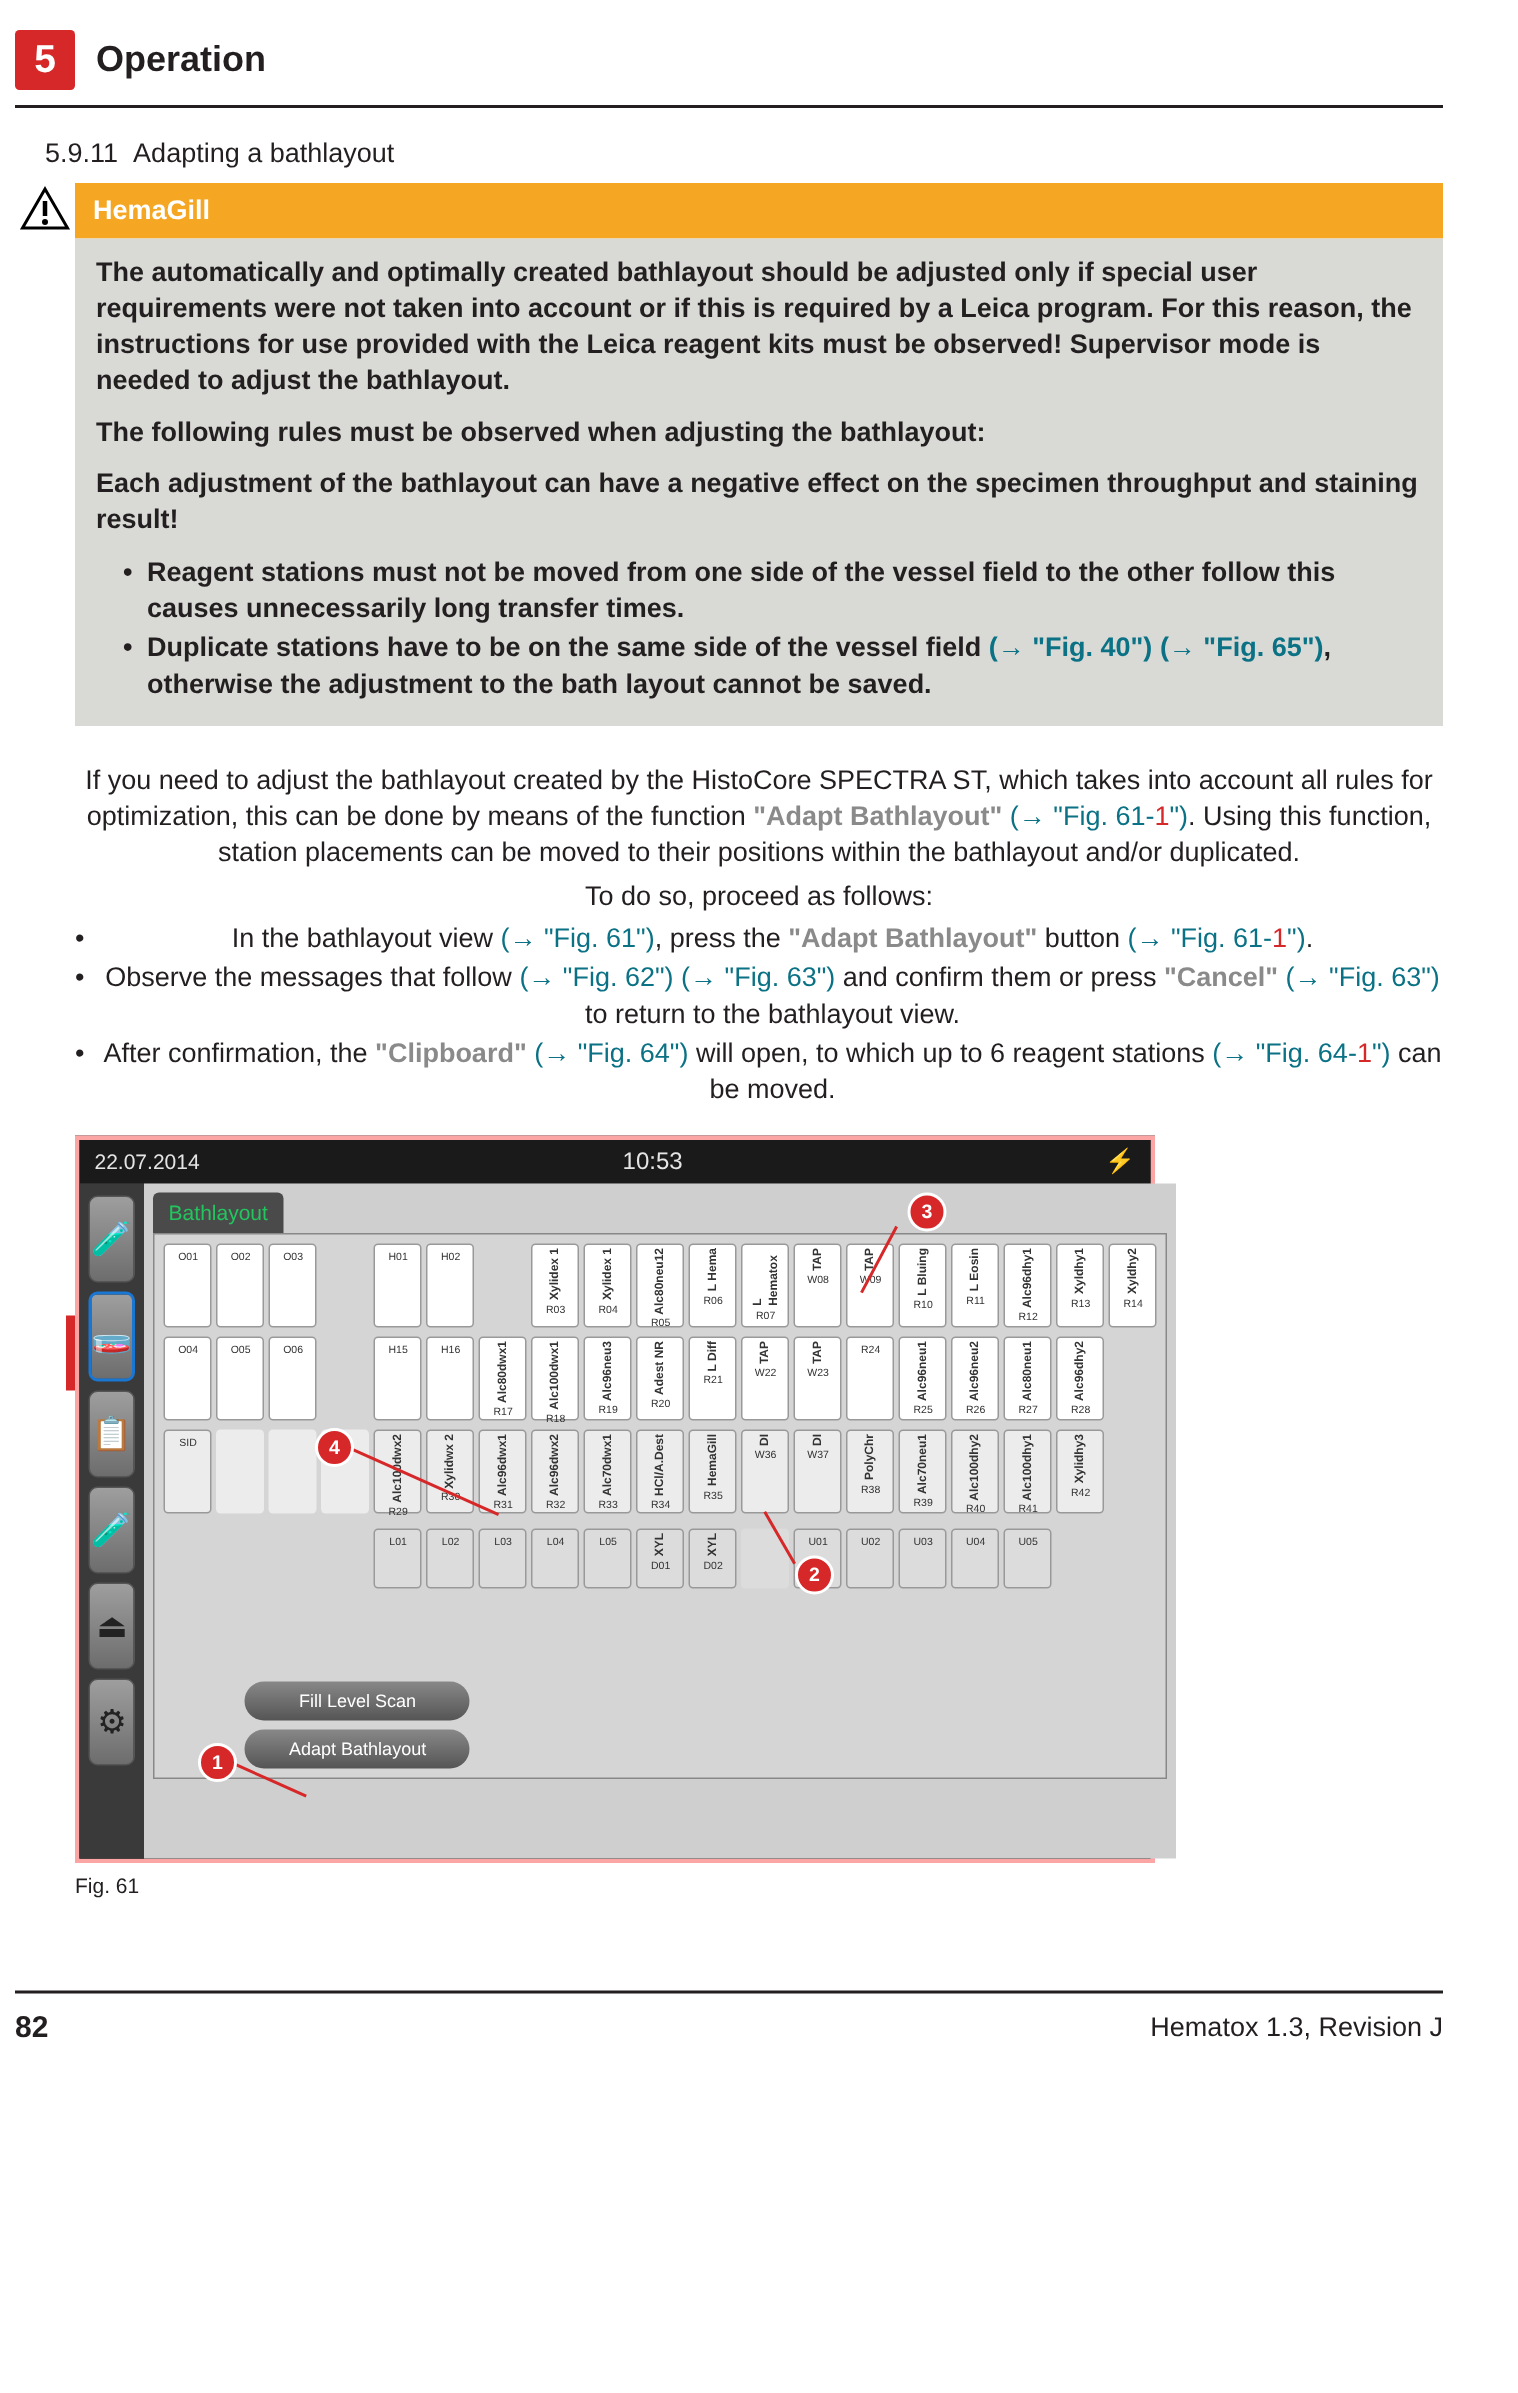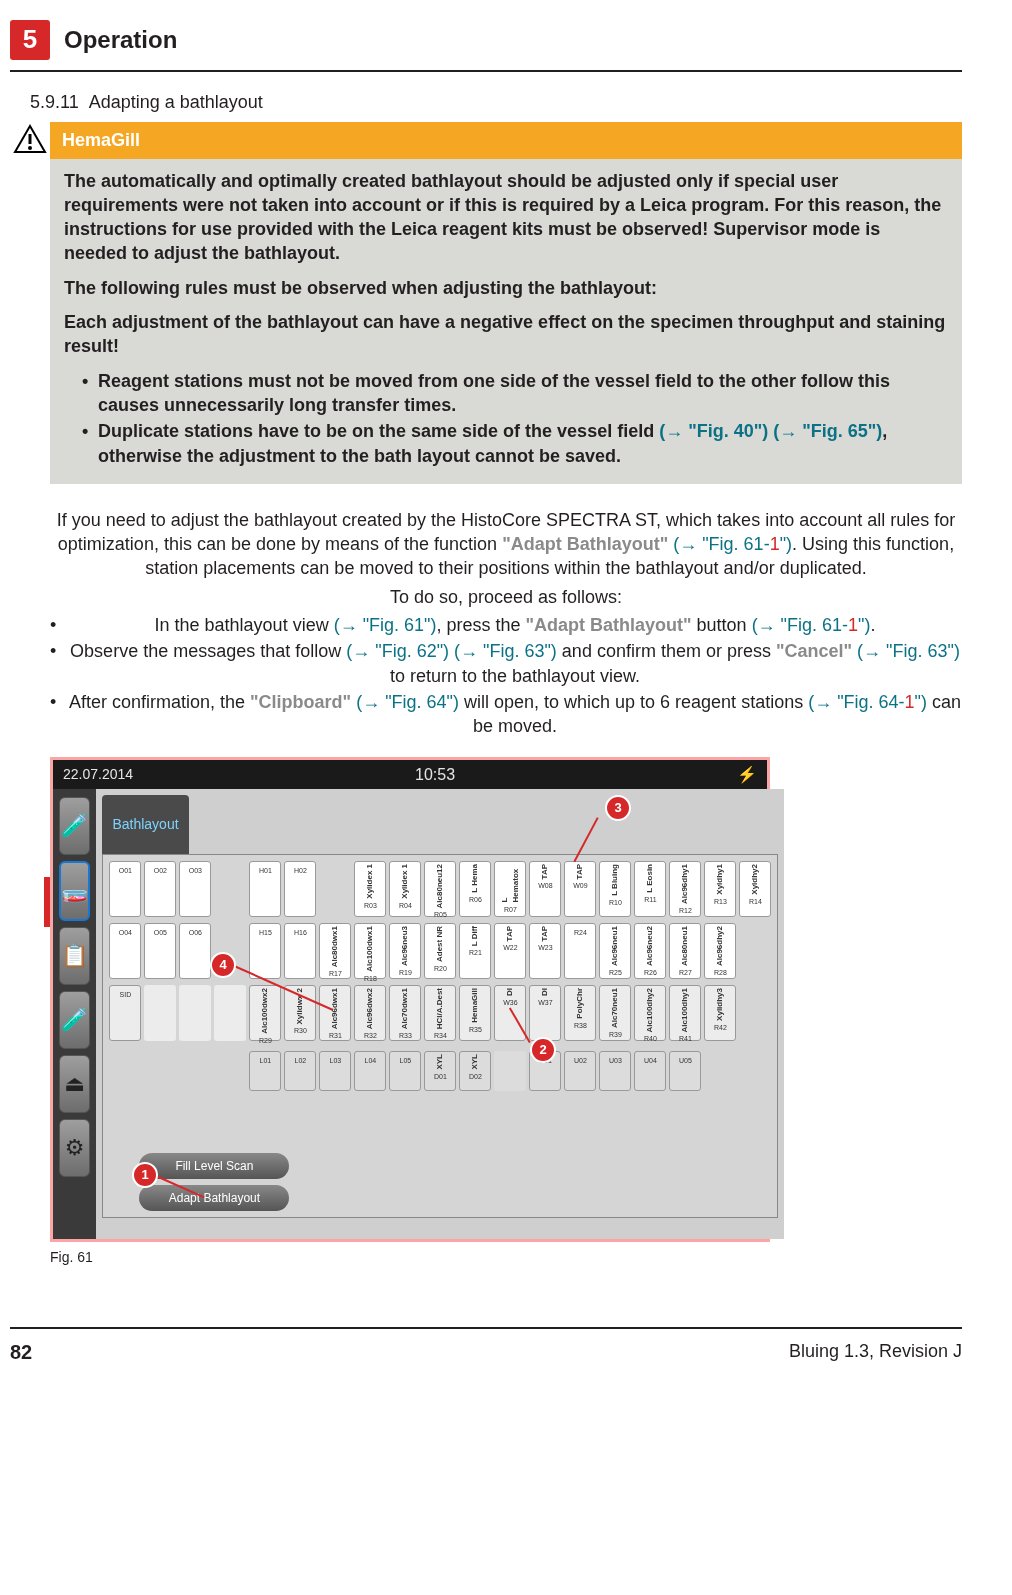--- a/index.html
+++ b/index.html
@@ -162,22 +162,22 @@
   }
   .sb-btn.active { border:2px solid #1976d2; }
   .fig-main {
     flex: 1;
     background: #cfcfcf;
     position: relative;
     padding: 6px;
   }
   .fig-tab {
     background: #4a4a4a;
-    color: #7dd3fc;
-    padding: 20px 10px;
+    color: #22c55e;
+    padding: 4px 10px;
     font-size: 14px;
     border-radius: 4px 4px 0 0;
     display: inline-block;
   }
   .grid-area {
     background: #d5d5d5;
     border: 1px solid #888;
     margin-top: 0;
     padding: 6px 6px 6px 6px;
     height: 350px;
@@ -205,21 +205,21 @@
     color:#333;
   }
   .station.gap { background: transparent; border:none; }
   .station .code { font-weight:bold; writing-mode: vertical-rl; transform: rotate(180deg); font-size:8px; }
   .station .rid { font-size:7px; margin-top:2px; }
   .row3 .station, .row4 .station { background:#ececec; }
   .row5 .station { width:32px; height:40px; background:#dcdcdc; }
   .row5 { margin-top: 10px; }
   .action-buttons {
     position: absolute;
-    left: 36px;
+    left: 60px;
     bottom: 6px;
     display: flex;
     flex-direction: column;
     gap: 6px;
   }
   .pill-btn {
     background: linear-gradient(#888,#555);
     color: #fff;
     font-size: 12px;
     padding: 6px 16px;
@@ -631,16 +631,16 @@
 
     <div class="callout" style="left:555px; top:38px;">3</div>
     <div class="callout-line" style="left:548px; top:60px; width:50px; transform:rotate(118deg);"></div>
 
     <div class="callout" style="left:160px; top:195px;">4</div>
     <div class="callout-line" style="left:182px; top:207px; width:110px; transform:rotate(24deg);"></div>
   </div>
 
   <div class="footer">
     <div class="pg">82</div>
-    <div class="ver">Bluing 1.3, Revision J</div>
+    <div class="ver">Hematox 1.3, Revision J</div>
   </div>
 
 </div>
 
 </body></html>

